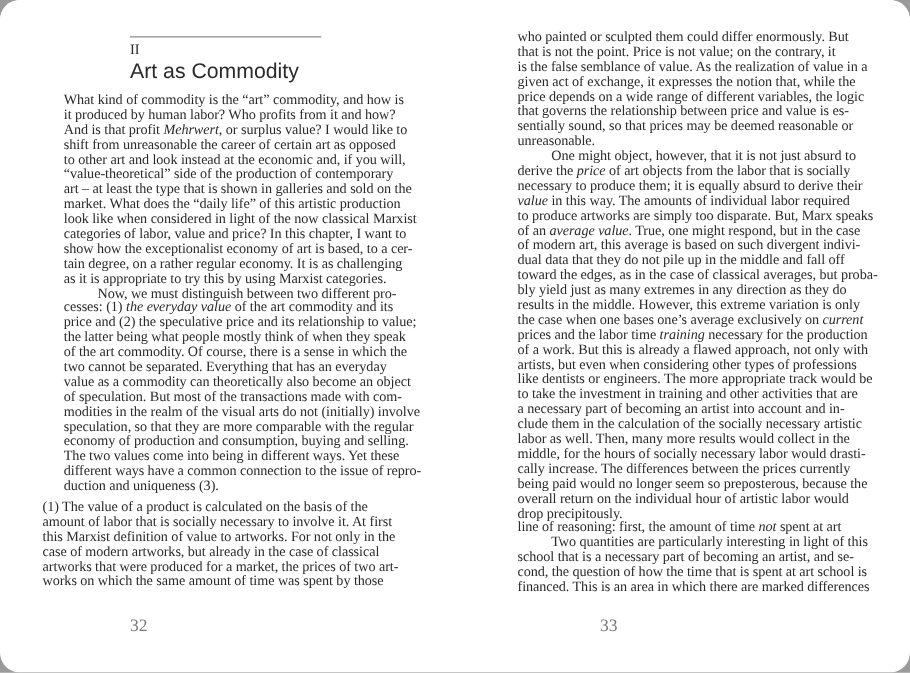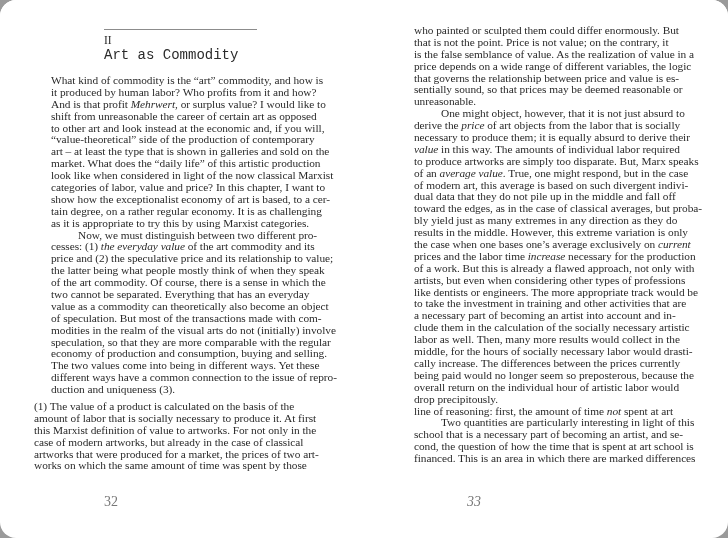--- a/index.html
+++ b/index.html
@@ -51,22 +51,22 @@
       left: 104px;
       top: 34px;
       font-family: "Liberation Serif", serif;
       font-size: 11.5px;
       color: #2a2a2a;
     }
     .ch-title {
       position: absolute;
       left: 104px;
       top: 47px;
-      font-family: Liberation Mono, monospace;
-      font-size: 14px;
+      font-family: Liberation Sans, sans-serif;
+      font-size: 17px;
       color: #2a2a2a;
     }
     .col {
       position: absolute;
       width: 270px;
       white-space: nowrap;
     }
     .col .ln { display: block; height: 11.9px; }
     .col .ind { padding-left: 27px; }
     .col i { font-style: italic; }
@@ -119,55 +119,56 @@
           <span class="ln">speculation, so that they are more comparable with the regular</span>
           <span class="ln">economy of production and consumption, buying and selling.</span>
           <span class="ln">The two values come into being in different ways. Yet these</span>
           <span class="ln">different ways have a common connection to the issue of repro-</span>
           <span class="ln">duction and uniqueness (3).</span>
         </div>
     </div>
     <div class="col left-col2 text">
       <div>
           <span class="ln">(1) The value of a product is calculated on the basis of the</span>
-          <span class="ln">amount of labor that is socially necessary to produce it. At first</span>
+          <span class="ln">amount of labor that is socially necessary to involve it. At first</span>
           <span class="ln">this Marxist definition of value to artworks. For not only in the</span>
           <span class="ln">case of modern artworks, but already in the case of classical</span>
           <span class="ln">artworks that were produced for a market, the prices of two art-</span>
           <span class="ln">works on which the same amount of time was spent by those</span>
         </div>
     </div>
     <div class="folio folio-left">32</div>
   </div>
 
   <div class="page page-right">
     <div class="col right-col text" style="left:50px;">
       <div>
           <span class="ln">who painted or sculpted them could differ enormously. But</span>
           <span class="ln">that is not the point. Price is not value; on the contrary, it</span>
           <span class="ln">is the false semblance of value. As the realization of value in a</span>
+          <span class="ln">given act of exchange, it expresses the notion that, while the</span>
           <span class="ln">price depends on a wide range of different variables, the logic</span>
           <span class="ln">that governs the relationship between price and value is es-</span>
           <span class="ln">sentially sound, so that prices may be deemed reasonable or</span>
           <span class="ln">unreasonable.</span>
         </div>
       <div>
           <span class="ln ind">One might object, however, that it is not just absurd to</span>
           <span class="ln">derive the <i>price</i> of art objects from the labor that is socially</span>
           <span class="ln">necessary to produce them; it is equally absurd to derive their</span>
           <span class="ln"><i>value</i> in this way. The amounts of individual labor required</span>
           <span class="ln">to produce artworks are simply too disparate. But, Marx speaks</span>
           <span class="ln">of an <i>average value</i>. True, one might respond, but in the case</span>
           <span class="ln">of modern art, this average is based on such divergent indivi-</span>
           <span class="ln">dual data that they do not pile up in the middle and fall off</span>
           <span class="ln">toward the edges, as in the case of classical averages, but proba-</span>
           <span class="ln">bly yield just as many extremes in any direction as they do</span>
           <span class="ln">results in the middle. However, this extreme variation is only</span>
           <span class="ln">the case when one bases one’s average exclusively on <i>current</i></span>
-          <span class="ln">prices and the labor time <i>increase</i> necessary for the production</span>
+          <span class="ln">prices and the labor time <i>training</i> necessary for the production</span>
           <span class="ln">of a work. But this is already a flawed approach, not only with</span>
           <span class="ln">artists, but even when considering other types of professions</span>
           <span class="ln">like dentists or engineers. The more appropriate track would be</span>
           <span class="ln">to take the investment in training and other activities that are</span>
           <span class="ln">a necessary part of becoming an artist into account and in-</span>
           <span class="ln">clude them in the calculation of the socially necessary artistic</span>
           <span class="ln">labor as well. Then, many more results would collect in the</span>
           <span class="ln">middle, for the hours of socially necessary labor would drasti-</span>
           <span class="ln">cally increase. The differences between the prices currently</span>
           <span class="ln">being paid would no longer seem so preposterous, because the</span>
@@ -175,15 +176,15 @@
           <span class="ln">drop precipitously.</span>
         </div>
       <div>
           <span class="ln">line of reasoning: first, the amount of time <i>not</i> spent at art</span>
           <span class="ln ind">Two quantities are particularly interesting in light of this</span>
           <span class="ln">school that is a necessary part of becoming an artist, and se-</span>
           <span class="ln">cond, the question of how the time that is spent at art school is</span>
           <span class="ln">financed. This is an area in which there are marked differences</span>
         </div>
     </div>
-    <div class="folio folio-right" style="left:103px;font-style:italic;">33</div>
+    <div class="folio folio-right" style="left:116px;">33</div>
   </div>
 </div>
 
 </body></html>

